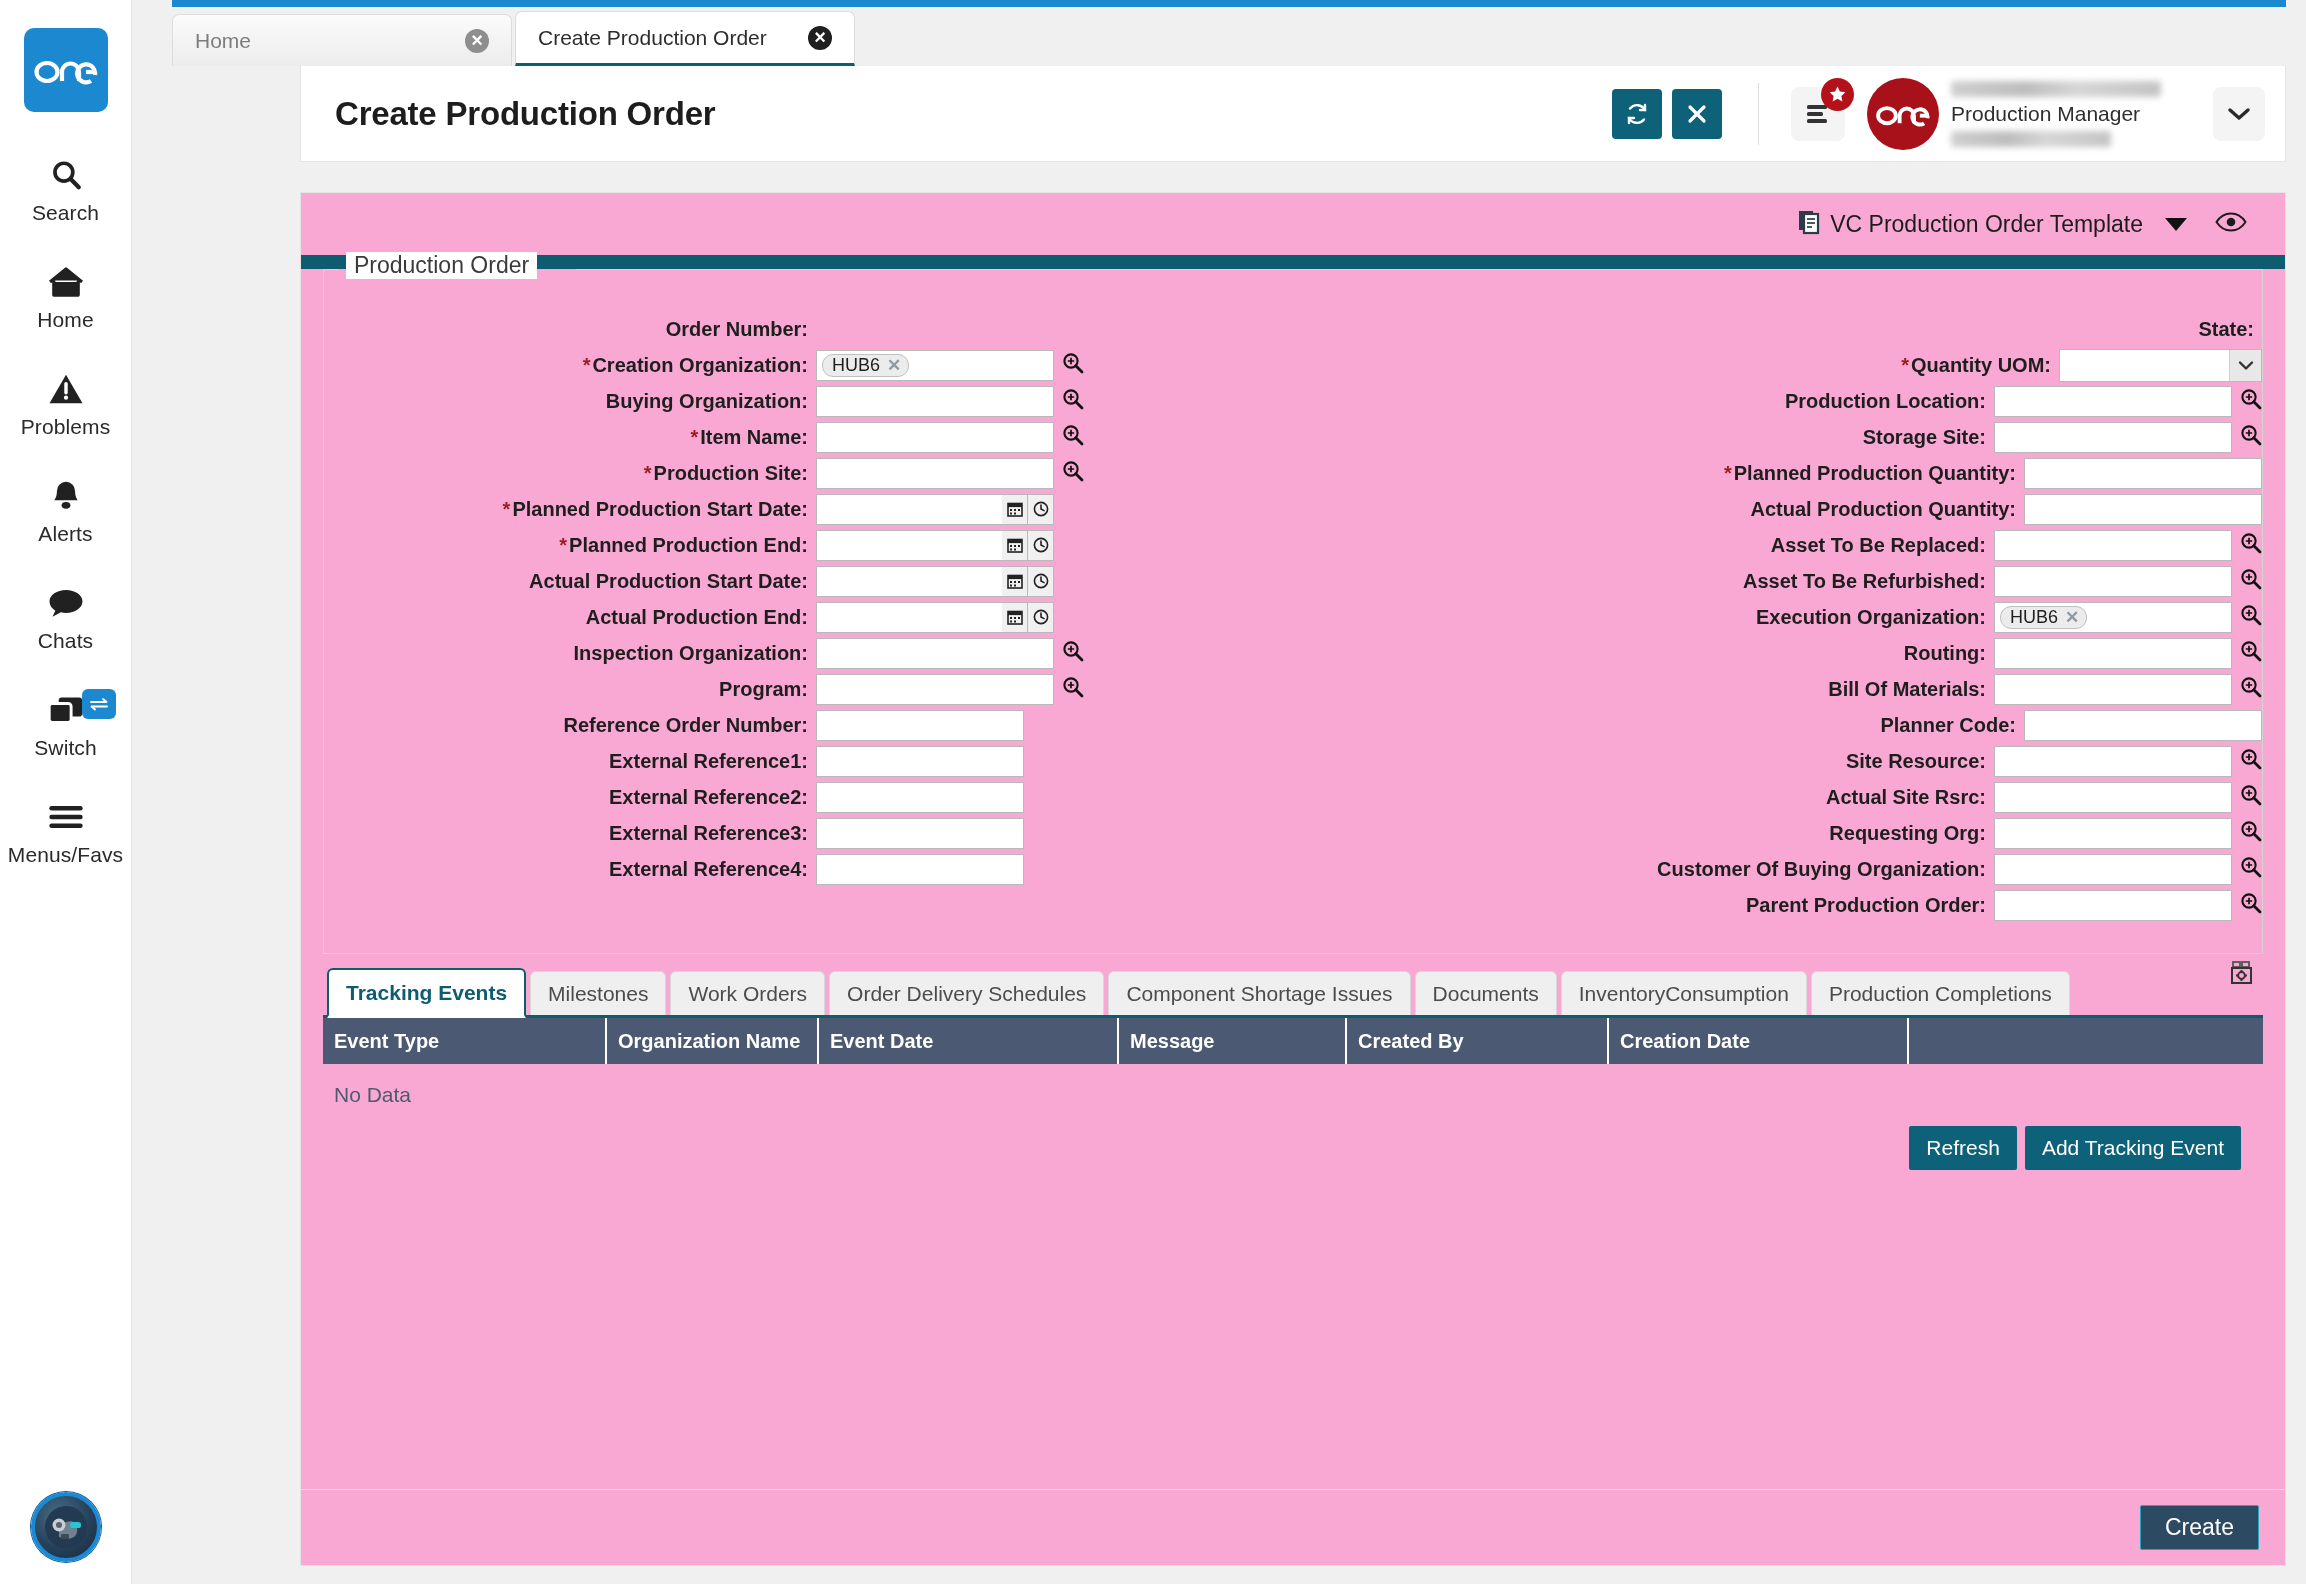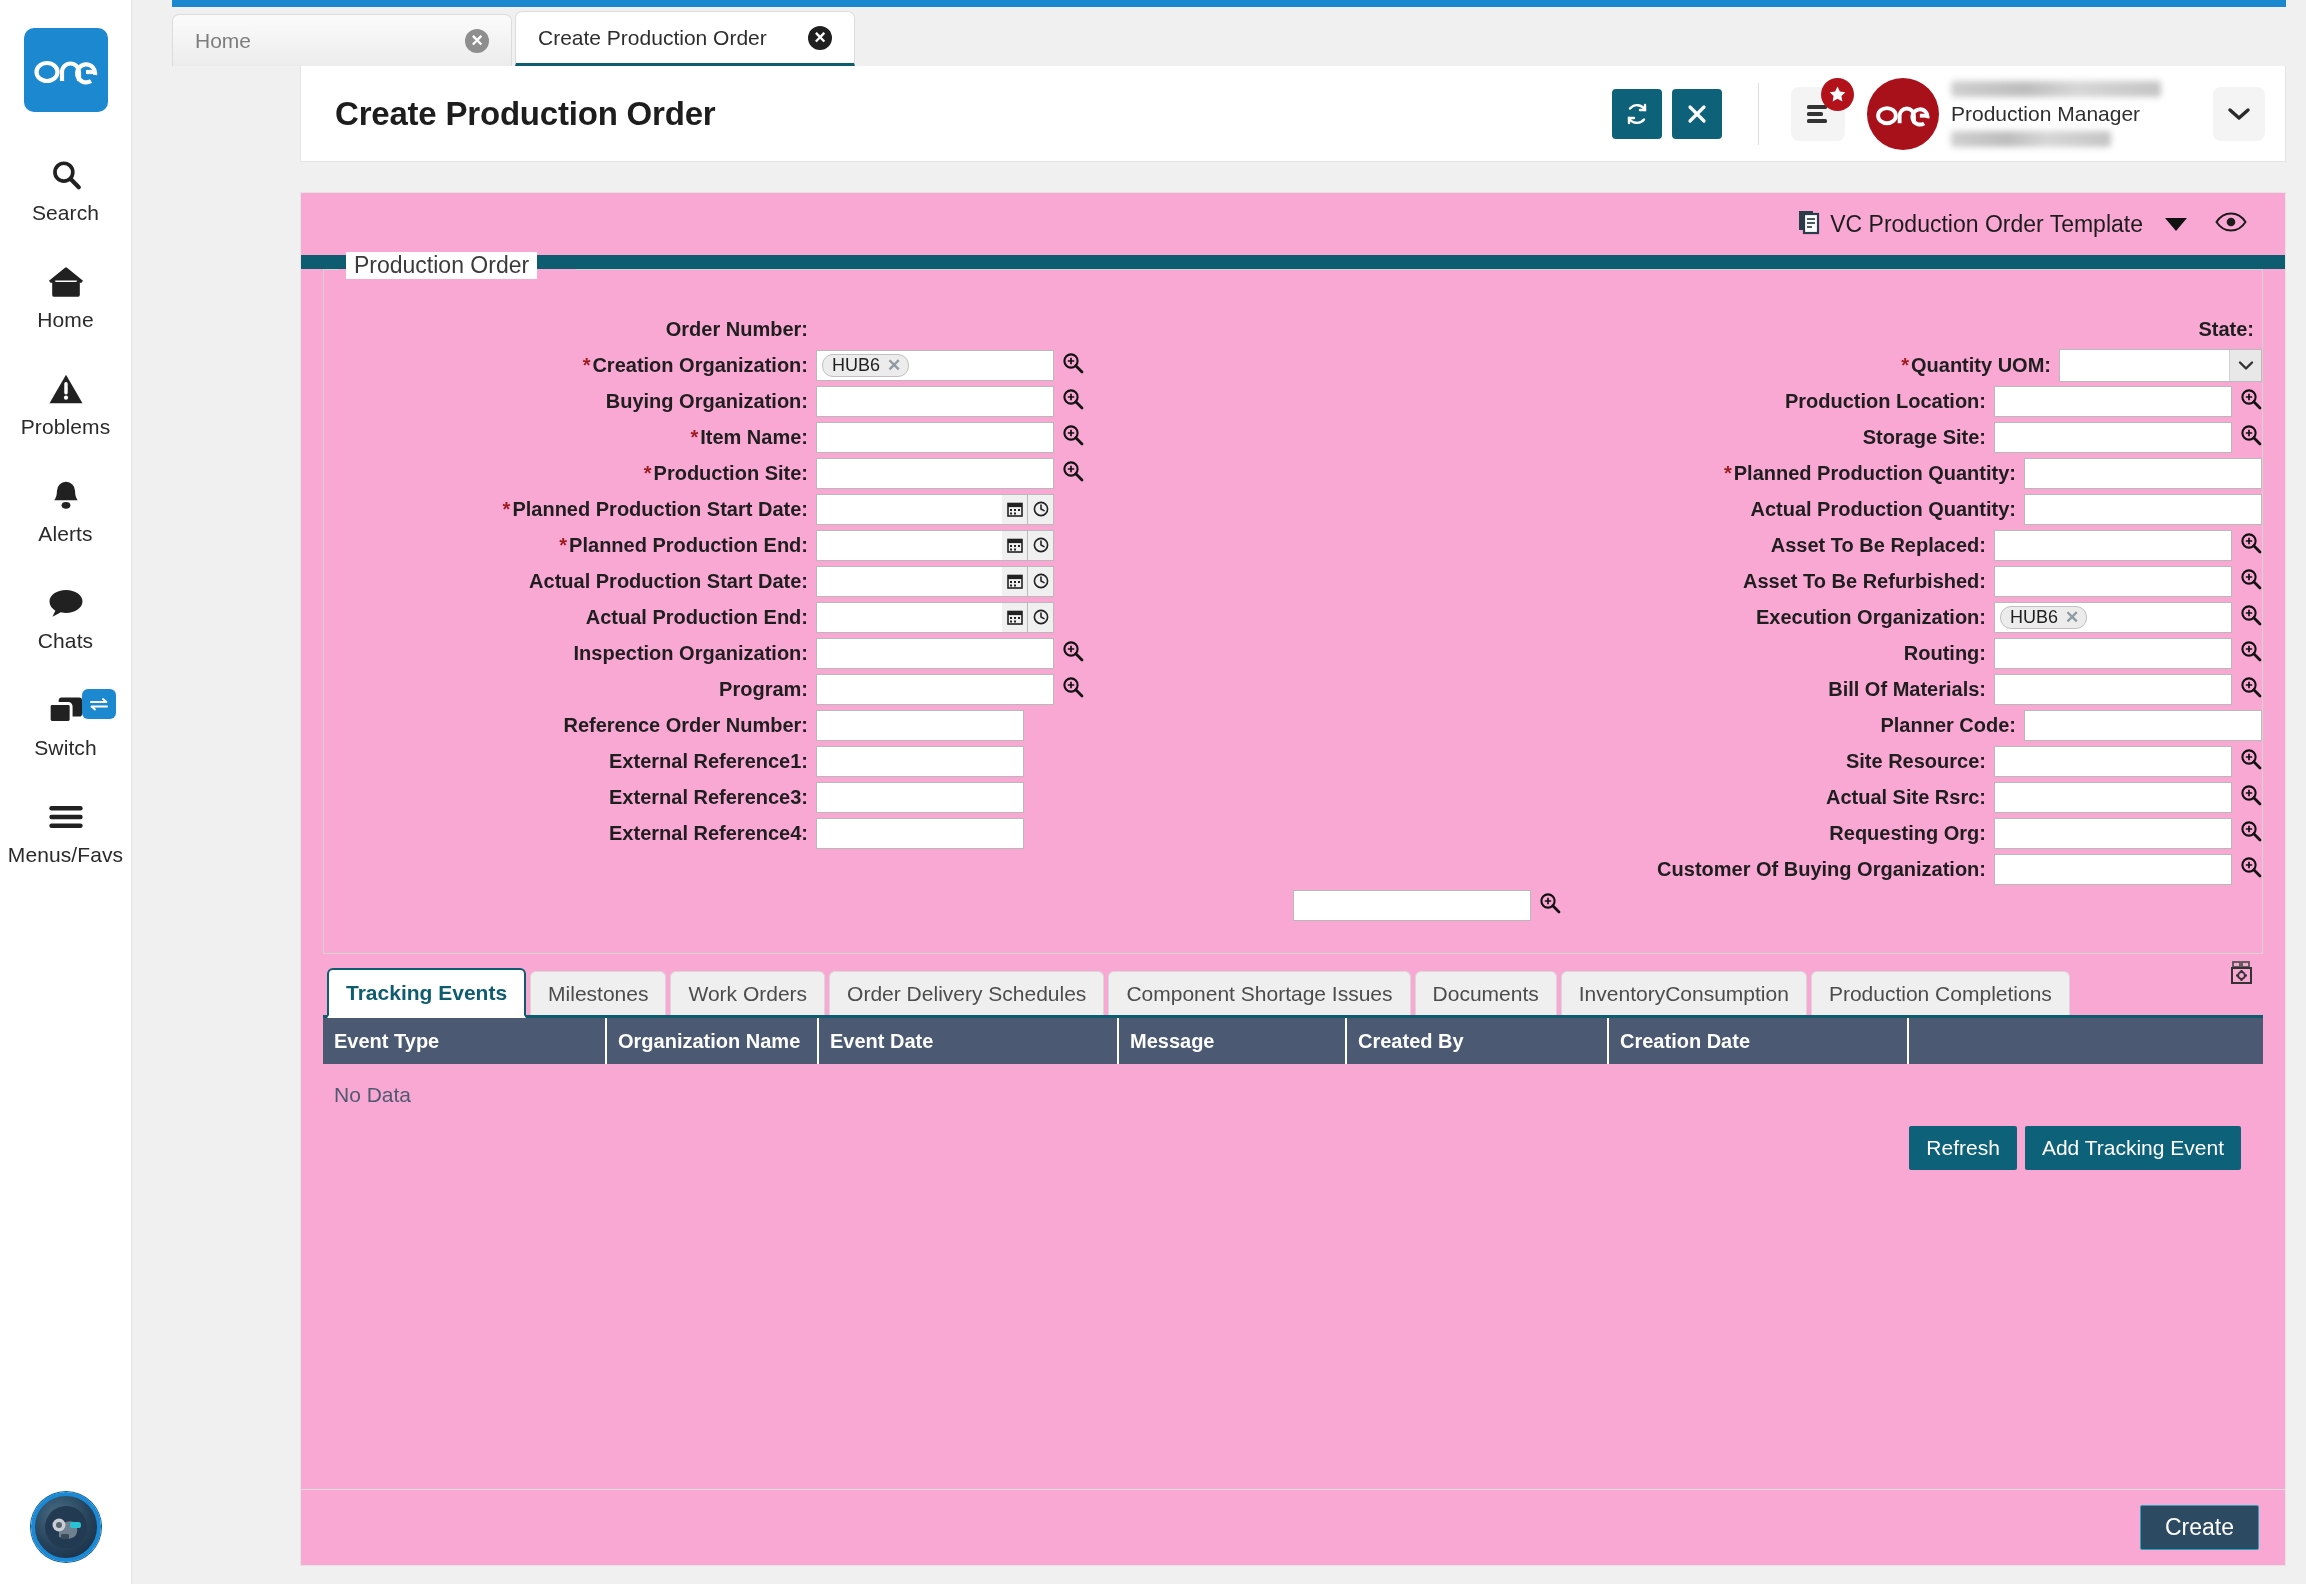--- a/index.html
+++ b/index.html
@@ -725,20 +725,26 @@
               </div>
           </div>
 
           <div class="frow">
             <div class="flabel">External Reference1:</div>
             <div class="fctl">
                 <input class="inp w-short" style="">
               </div>
           </div>
 
+          <div class="frow">
+            <div class="flabel">External Reference2:</div>
+            <div class="fctl">
+                <input class="inp w-short" style="">
+              </div>
+          </div>
 
           <div class="frow">
             <div class="flabel">External Reference3:</div>
             <div class="fctl">
                 <input class="inp w-short" style="">
               </div>
           </div>
 
           <div class="frow">
             <div class="flabel">External Reference4:</div>
@@ -964,20 +970,21 @@
                       <circle cx="9" cy="9" r="6.6"></circle>
                       <path d="M9 5.8 V12.2 M5.8 9 H12.2" stroke-width="1.7"></path>
                       <path d="M13.8 13.8 L20 20" stroke-width="2.8" stroke-linecap="round"></path>
                     </g>
                   </svg>
               </span>
             </div>
           </div>
 
           <div class="frow">
+            <div class="flabel">Parent Production Order:</div>
             <div class="fctl">
               <input class="inp w-long" style="">
               <span class="mag">
                 <svg width="22" height="22" viewBox="0 0 22 22">
                     <g fill="none" stroke="#111" stroke-width="2.1">
                       <circle cx="9" cy="9" r="6.6"></circle>
                       <path d="M9 5.8 V12.2 M5.8 9 H12.2" stroke-width="1.7"></path>
                       <path d="M13.8 13.8 L20 20" stroke-width="2.8" stroke-linecap="round"></path>
                     </g>
                   </svg>

